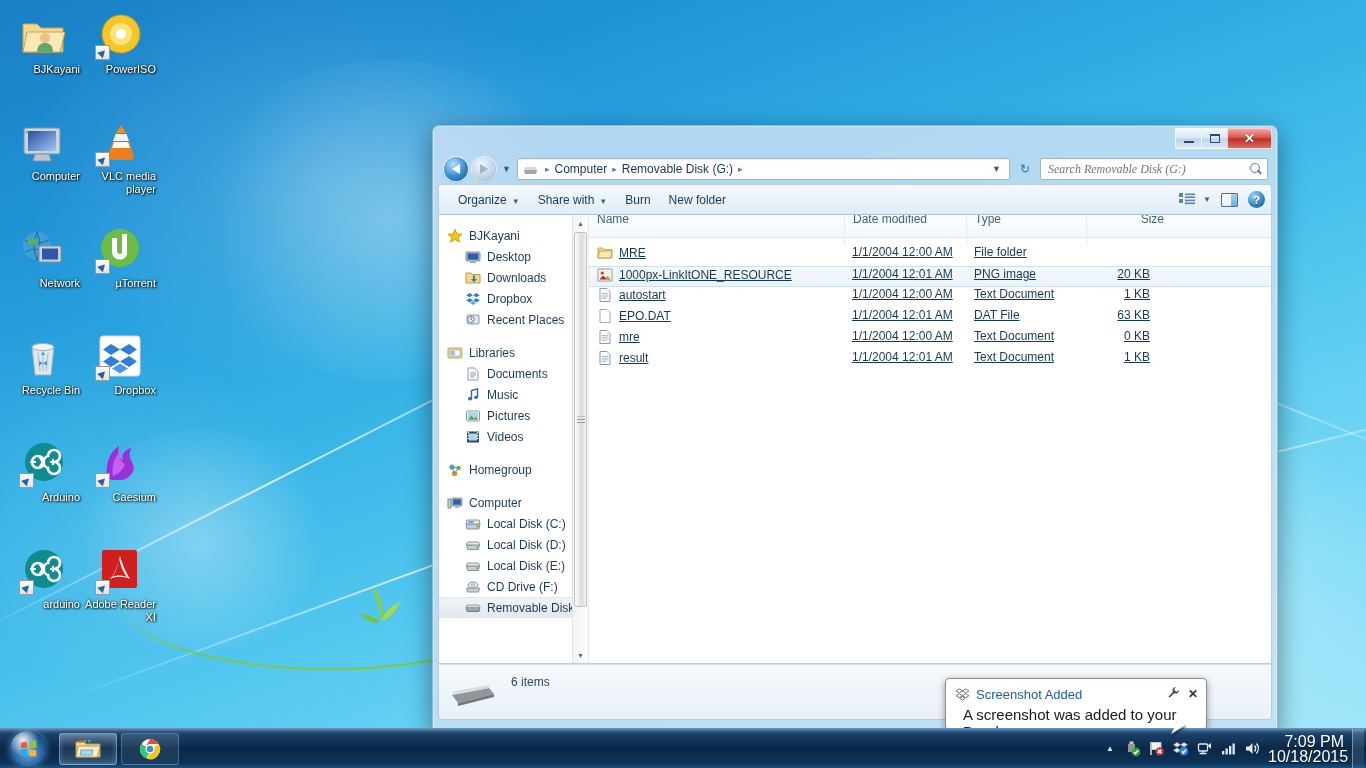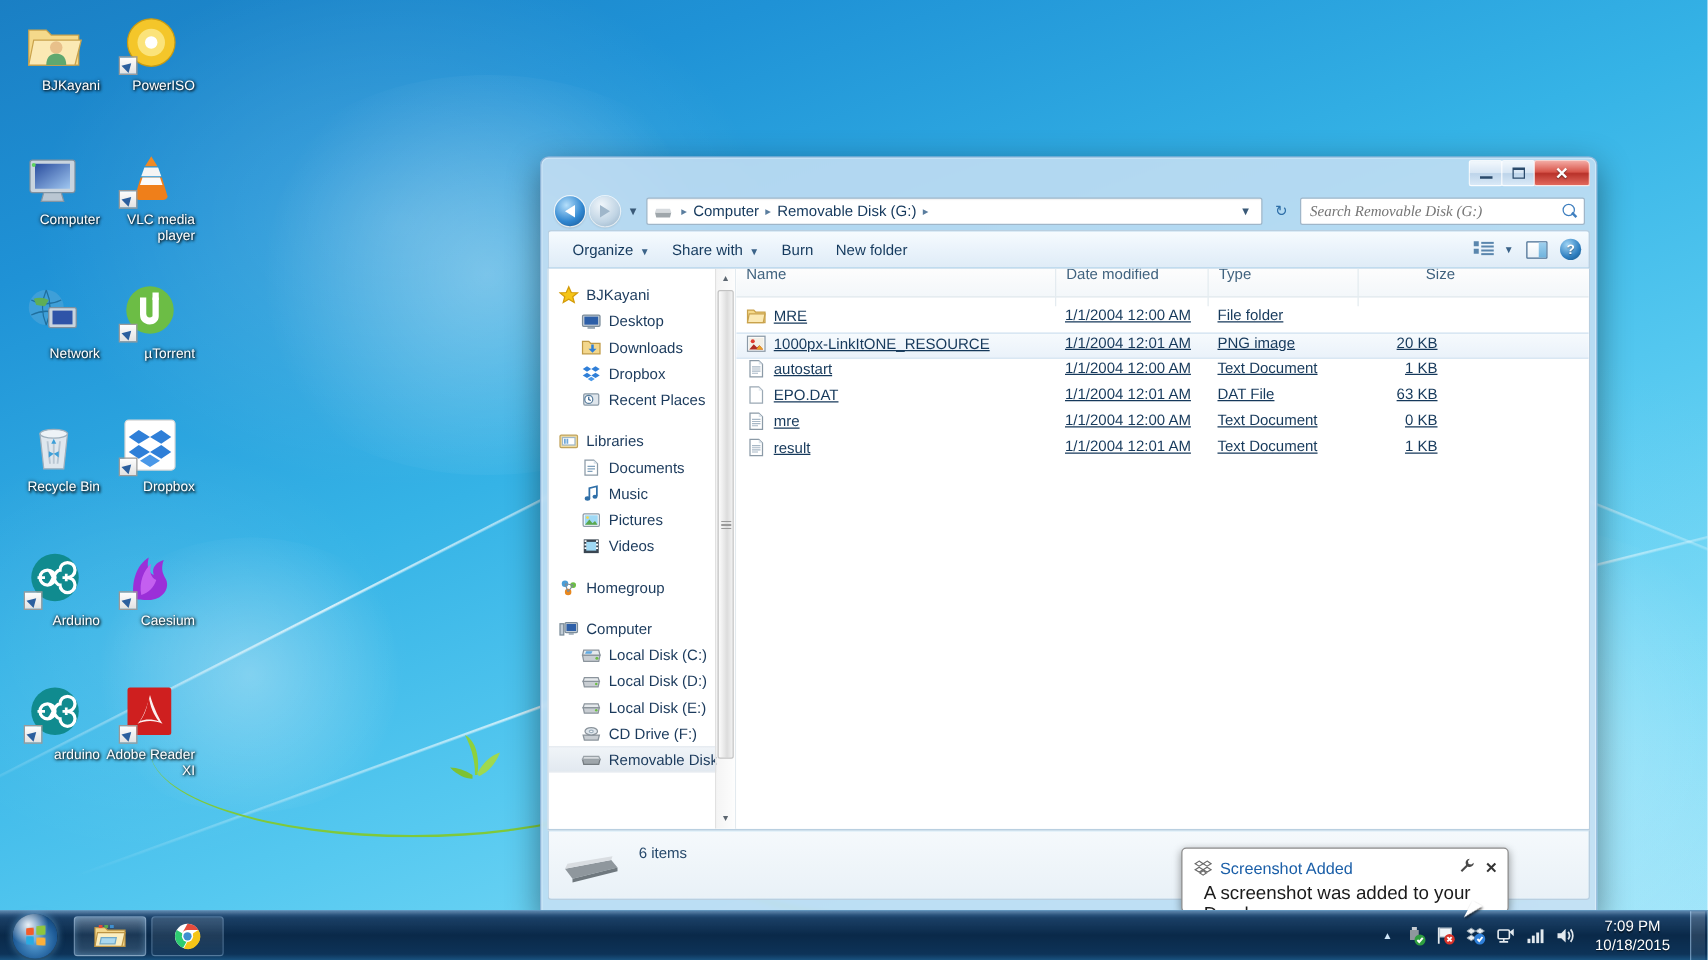--- a/index.html
+++ b/index.html
@@ -349,21 +349,21 @@
     box-shadow: inset 0 0 6px rgba(150,210,255,.35);
     display: flex; align-items: center; justify-content: center;
   }
   #tray {
     margin-left: auto; display: flex; align-items: center; height: 40px;
     padding-right: 2px; gap: 0px;
   }
   .trayarrow { width: 20px; text-align: center; color: #cfe6f8; font-size: 8px; }
   .trayicon { width: 24px; height: 40px; display: flex; align-items: center; justify-content: center; position: relative; }
   #clock {
-    width: 84px; text-align: center; color: #fff; font-size: 12px; line-height: 15px;
+    width: 84px; text-align: right; color: #fff; font-size: 16px; line-height: 15px;
     text-shadow: 0 1px 1px rgba(0,0,0,.6);
     padding: 0 4px;
   }
   #showdesktop {
     width: 12px; height: 40px; margin-left: 4px;
     background: linear-gradient(rgba(255,255,255,.18), rgba(255,255,255,.05));
     border-left: 1px solid rgba(180,220,255,.5);
   }
   .cursor-arrow {
     position: absolute; left: 1174px; top: 722px;

